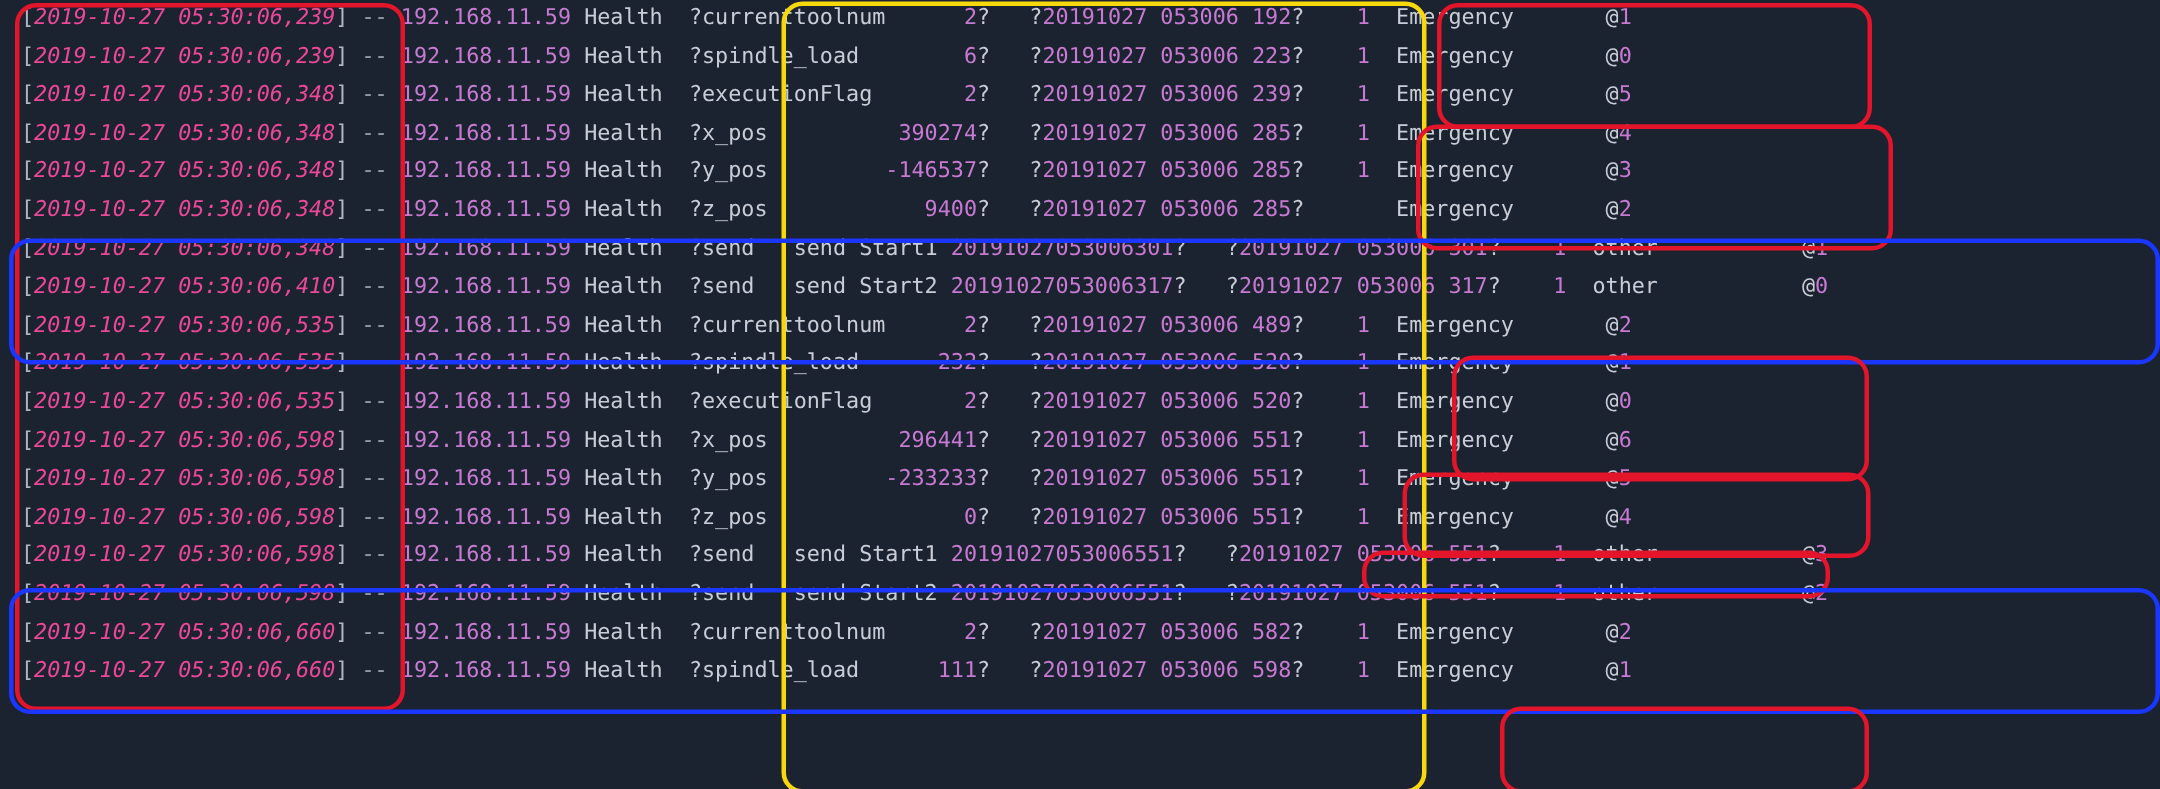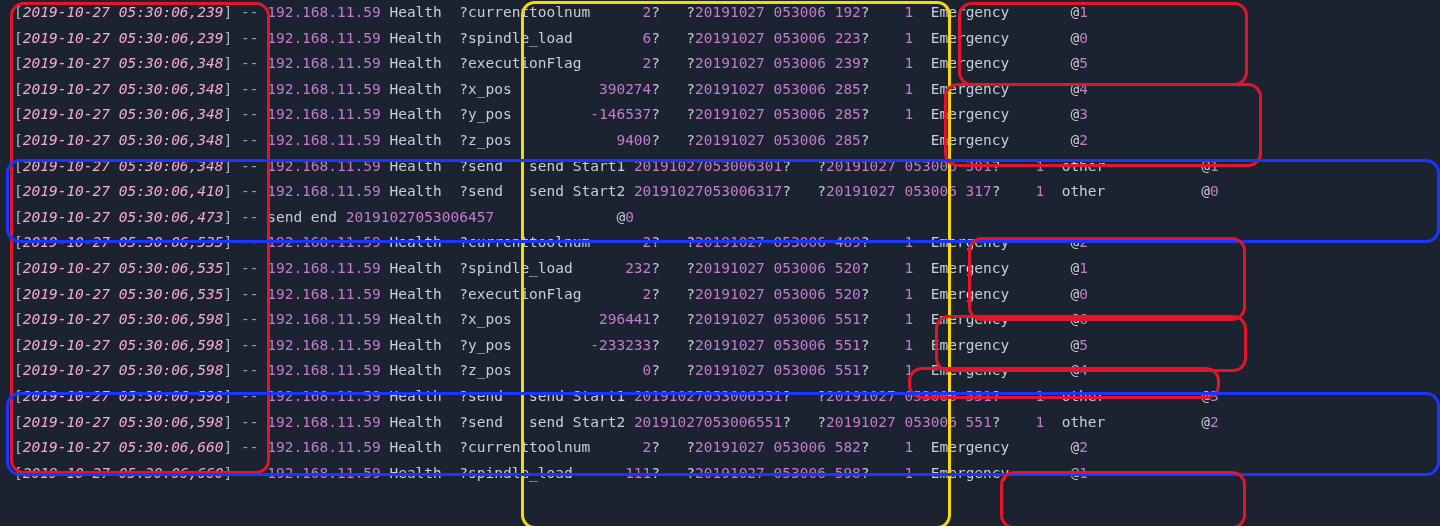--- a/index.html
+++ b/index.html
@@ -1,19 +1,19 @@
 <!DOCTYPE html>
 <html><head>
 <meta charset="utf-8">
 <style>
   html,body{margin:0;padding:0;background:#1b2230;color:#c9cdd6;font-family:"Menlo","Consolas",monospace;font-size:14.5px;line-height:25.6px;}
   .viewport{width:1440px;height:526px;overflow:hidden;position:relative;background:#1b2230;}
   .log-line{white-space:pre;position:relative;padding-left:14px;}
   .s-br  {color:#b0b5c0;}     
-  .s-ts  {color:#f9a8d4;font-style:italic;}  
+  .s-ts  {color:#ec4899;font-style:italic;}  
   .s-d   {color:#9ca2b1;}     
   .s-ip  {color:#c77ad1;}     
   .s-kw  {color:#c9cdd6;}     
   .s-num {color:#c77ad1;}     
   .s-q   {color:#c9cdd6;}     
   .s-one {color:#c77ad1;}     
   
   
   .anno{position:absolute;border-radius:14px;pointer-events:none;}
   .anno.red   {border:3px solid #e2152a;}
@@ -26,21 +26,20 @@
 
 <div id="log">
       <div class="log-line"><span class="s-br">[</span><span class="s-ts">2019-10-27 05:30:06,239</span><span class="s-br">]</span><span class="s-d"> -- </span><span class="s-ip">192.168.11.59</span><span class="s-kw"> Health  </span><span class="s-q">?</span><span class="s-kw">currenttoolnum</span><span class="s-num">      2</span><span class="s-q">?   ?</span><span class="s-num">20191027 053006 192</span><span class="s-q">?</span><span class="s-one">    1</span><span class="s-kw">  Emergency       </span><span class="s-kw">@</span><span class="s-num">1</span></div>
       <div class="log-line"><span class="s-br">[</span><span class="s-ts">2019-10-27 05:30:06,239</span><span class="s-br">]</span><span class="s-d"> -- </span><span class="s-ip">192.168.11.59</span><span class="s-kw"> Health  </span><span class="s-q">?</span><span class="s-kw">spindle_load  </span><span class="s-num">      6</span><span class="s-q">?   ?</span><span class="s-num">20191027 053006 223</span><span class="s-q">?</span><span class="s-one">    1</span><span class="s-kw">  Emergency       </span><span class="s-kw">@</span><span class="s-num">0</span></div>
       <div class="log-line"><span class="s-br">[</span><span class="s-ts">2019-10-27 05:30:06,348</span><span class="s-br">]</span><span class="s-d"> -- </span><span class="s-ip">192.168.11.59</span><span class="s-kw"> Health  </span><span class="s-q">?</span><span class="s-kw">executionFlag </span><span class="s-num">      2</span><span class="s-q">?   ?</span><span class="s-num">20191027 053006 239</span><span class="s-q">?</span><span class="s-one">    1</span><span class="s-kw">  Emergency       </span><span class="s-kw">@</span><span class="s-num">5</span></div>
       <div class="log-line"><span class="s-br">[</span><span class="s-ts">2019-10-27 05:30:06,348</span><span class="s-br">]</span><span class="s-d"> -- </span><span class="s-ip">192.168.11.59</span><span class="s-kw"> Health  </span><span class="s-q">?</span><span class="s-kw">x_pos         </span><span class="s-num"> 390274</span><span class="s-q">?   ?</span><span class="s-num">20191027 053006 285</span><span class="s-q">?</span><span class="s-one">    1</span><span class="s-kw">  Emergency       </span><span class="s-kw">@</span><span class="s-num">4</span></div>
       <div class="log-line"><span class="s-br">[</span><span class="s-ts">2019-10-27 05:30:06,348</span><span class="s-br">]</span><span class="s-d"> -- </span><span class="s-ip">192.168.11.59</span><span class="s-kw"> Health  </span><span class="s-q">?</span><span class="s-kw">y_pos         </span><span class="s-num">-146537</span><span class="s-q">?   ?</span><span class="s-num">20191027 053006 285</span><span class="s-q">?</span><span class="s-one">    1</span><span class="s-kw">  Emergency       </span><span class="s-kw">@</span><span class="s-num">3</span></div>
       <div class="log-line"><span class="s-br">[</span><span class="s-ts">2019-10-27 05:30:06,348</span><span class="s-br">]</span><span class="s-d"> -- </span><span class="s-ip">192.168.11.59</span><span class="s-kw"> Health  </span><span class="s-q">?</span><span class="s-kw">z_pos         </span><span class="s-num">   9400</span><span class="s-q">?   ?</span><span class="s-num">20191027 053006 285</span><span class="s-q">?</span><span class="s-one">     </span><span class="s-kw">  Emergency       </span><span class="s-kw">@</span><span class="s-num">2</span></div>
       <div class="log-line"><span class="s-br">[</span><span class="s-ts">2019-10-27 05:30:06,348</span><span class="s-br">]</span><span class="s-d"> -- </span><span class="s-ip">192.168.11.59</span><span class="s-kw"> Health  </span><span class="s-q">?</span><span class="s-kw">send   </span><span class="s-kw">send Start1 </span><span class="s-num">20191027053006301</span><span class="s-q">?   ?</span><span class="s-num">20191027 053006 301</span><span class="s-q">?</span><span class="s-one">    1</span><span class="s-kw">  other           </span><span class="s-kw">@</span><span class="s-num">1</span></div>
       <div class="log-line"><span class="s-br">[</span><span class="s-ts">2019-10-27 05:30:06,410</span><span class="s-br">]</span><span class="s-d"> -- </span><span class="s-ip">192.168.11.59</span><span class="s-kw"> Health  </span><span class="s-q">?</span><span class="s-kw">send   </span><span class="s-kw">send Start2 </span><span class="s-num">20191027053006317</span><span class="s-q">?   ?</span><span class="s-num">20191027 053006 317</span><span class="s-q">?</span><span class="s-one">    1</span><span class="s-kw">  other           </span><span class="s-kw">@</span><span class="s-num">0</span></div>
-      <div class="log-line"><span class="s-br">[</span><span class="s-ts">2019-10-27 05:30:06,473</span><span class="s-br">]</span><span class="s-d"> -- </span><span class="s-kw">send end </span><span class="s-num">20191027053006457</span><span class="s-kw">              @</span><span class="s-num">0</span></div>
       <div class="log-line"><span class="s-br">[</span><span class="s-ts">2019-10-27 05:30:06,535</span><span class="s-br">]</span><span class="s-d"> -- </span><span class="s-ip">192.168.11.59</span><span class="s-kw"> Health  </span><span class="s-q">?</span><span class="s-kw">currenttoolnum</span><span class="s-num">      2</span><span class="s-q">?   ?</span><span class="s-num">20191027 053006 489</span><span class="s-q">?</span><span class="s-one">    1</span><span class="s-kw">  Emergency       </span><span class="s-kw">@</span><span class="s-num">2</span></div>
       <div class="log-line"><span class="s-br">[</span><span class="s-ts">2019-10-27 05:30:06,535</span><span class="s-br">]</span><span class="s-d"> -- </span><span class="s-ip">192.168.11.59</span><span class="s-kw"> Health  </span><span class="s-q">?</span><span class="s-kw">spindle_load  </span><span class="s-num">    232</span><span class="s-q">?   ?</span><span class="s-num">20191027 053006 520</span><span class="s-q">?</span><span class="s-one">    1</span><span class="s-kw">  Emergency       </span><span class="s-kw">@</span><span class="s-num">1</span></div>
       <div class="log-line"><span class="s-br">[</span><span class="s-ts">2019-10-27 05:30:06,535</span><span class="s-br">]</span><span class="s-d"> -- </span><span class="s-ip">192.168.11.59</span><span class="s-kw"> Health  </span><span class="s-q">?</span><span class="s-kw">executionFlag </span><span class="s-num">      2</span><span class="s-q">?   ?</span><span class="s-num">20191027 053006 520</span><span class="s-q">?</span><span class="s-one">    1</span><span class="s-kw">  Emergency       </span><span class="s-kw">@</span><span class="s-num">0</span></div>
       <div class="log-line"><span class="s-br">[</span><span class="s-ts">2019-10-27 05:30:06,598</span><span class="s-br">]</span><span class="s-d"> -- </span><span class="s-ip">192.168.11.59</span><span class="s-kw"> Health  </span><span class="s-q">?</span><span class="s-kw">x_pos         </span><span class="s-num"> 296441</span><span class="s-q">?   ?</span><span class="s-num">20191027 053006 551</span><span class="s-q">?</span><span class="s-one">    1</span><span class="s-kw">  Emergency       </span><span class="s-kw">@</span><span class="s-num">6</span></div>
       <div class="log-line"><span class="s-br">[</span><span class="s-ts">2019-10-27 05:30:06,598</span><span class="s-br">]</span><span class="s-d"> -- </span><span class="s-ip">192.168.11.59</span><span class="s-kw"> Health  </span><span class="s-q">?</span><span class="s-kw">y_pos         </span><span class="s-num">-233233</span><span class="s-q">?   ?</span><span class="s-num">20191027 053006 551</span><span class="s-q">?</span><span class="s-one">    1</span><span class="s-kw">  Emergency       </span><span class="s-kw">@</span><span class="s-num">5</span></div>
       <div class="log-line"><span class="s-br">[</span><span class="s-ts">2019-10-27 05:30:06,598</span><span class="s-br">]</span><span class="s-d"> -- </span><span class="s-ip">192.168.11.59</span><span class="s-kw"> Health  </span><span class="s-q">?</span><span class="s-kw">z_pos         </span><span class="s-num">      0</span><span class="s-q">?   ?</span><span class="s-num">20191027 053006 551</span><span class="s-q">?</span><span class="s-one">    1</span><span class="s-kw">  Emergency       </span><span class="s-kw">@</span><span class="s-num">4</span></div>
       <div class="log-line"><span class="s-br">[</span><span class="s-ts">2019-10-27 05:30:06,598</span><span class="s-br">]</span><span class="s-d"> -- </span><span class="s-ip">192.168.11.59</span><span class="s-kw"> Health  </span><span class="s-q">?</span><span class="s-kw">send   </span><span class="s-kw">send Start1 </span><span class="s-num">20191027053006551</span><span class="s-q">?   ?</span><span class="s-num">20191027 053006 551</span><span class="s-q">?</span><span class="s-one">    1</span><span class="s-kw">  other           </span><span class="s-kw">@</span><span class="s-num">3</span></div>
       <div class="log-line"><span class="s-br">[</span><span class="s-ts">2019-10-27 05:30:06,598</span><span class="s-br">]</span><span class="s-d"> -- </span><span class="s-ip">192.168.11.59</span><span class="s-kw"> Health  </span><span class="s-q">?</span><span class="s-kw">send   </span><span class="s-kw">send Start2 </span><span class="s-num">20191027053006551</span><span class="s-q">?   ?</span><span class="s-num">20191027 053006 551</span><span class="s-q">?</span><span class="s-one">    1</span><span class="s-kw">  other           </span><span class="s-kw">@</span><span class="s-num">2</span></div>
       <div class="log-line"><span class="s-br">[</span><span class="s-ts">2019-10-27 05:30:06,660</span><span class="s-br">]</span><span class="s-d"> -- </span><span class="s-ip">192.168.11.59</span><span class="s-kw"> Health  </span><span class="s-q">?</span><span class="s-kw">currenttoolnum</span><span class="s-num">      2</span><span class="s-q">?   ?</span><span class="s-num">20191027 053006 582</span><span class="s-q">?</span><span class="s-one">    1</span><span class="s-kw">  Emergency       </span><span class="s-kw">@</span><span class="s-num">2</span></div>
       <div class="log-line"><span class="s-br">[</span><span class="s-ts">2019-10-27 05:30:06,660</span><span class="s-br">]</span><span class="s-d"> -- </span><span class="s-ip">192.168.11.59</span><span class="s-kw"> Health  </span><span class="s-q">?</span><span class="s-kw">spindle_load  </span><span class="s-num">    111</span><span class="s-q">?   ?</span><span class="s-num">20191027 053006 598</span><span class="s-q">?</span><span class="s-one">    1</span><span class="s-kw">  Emergency       </span><span class="s-kw">@</span><span class="s-num">1</span></div>

